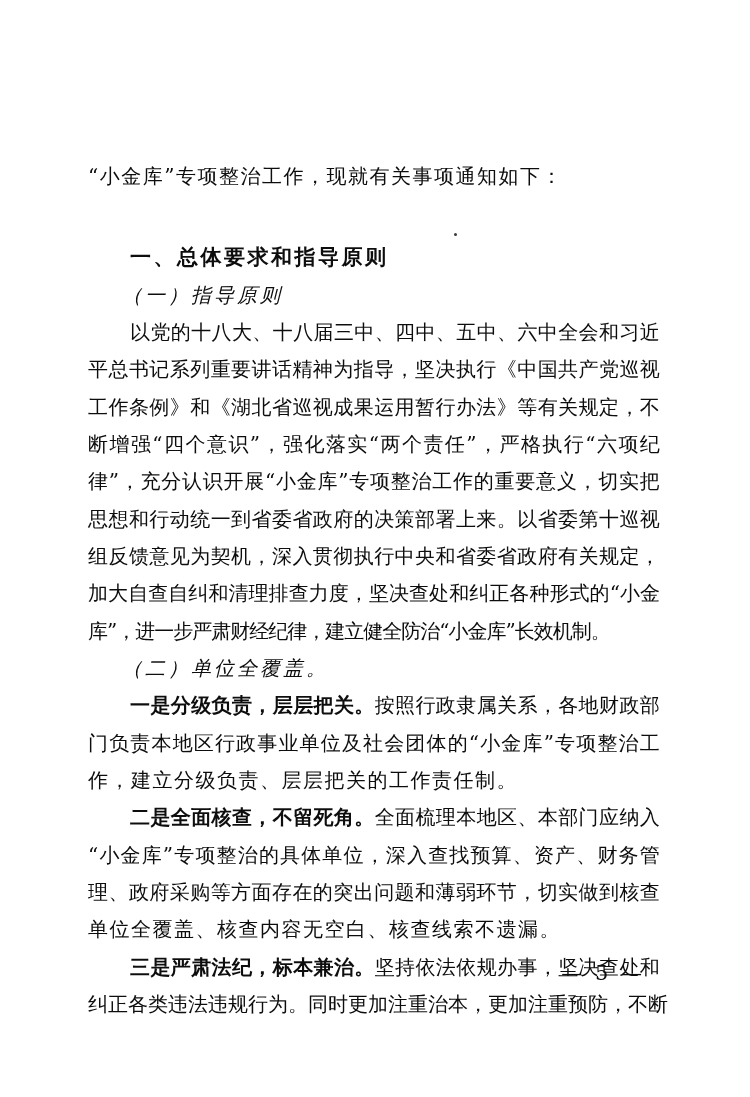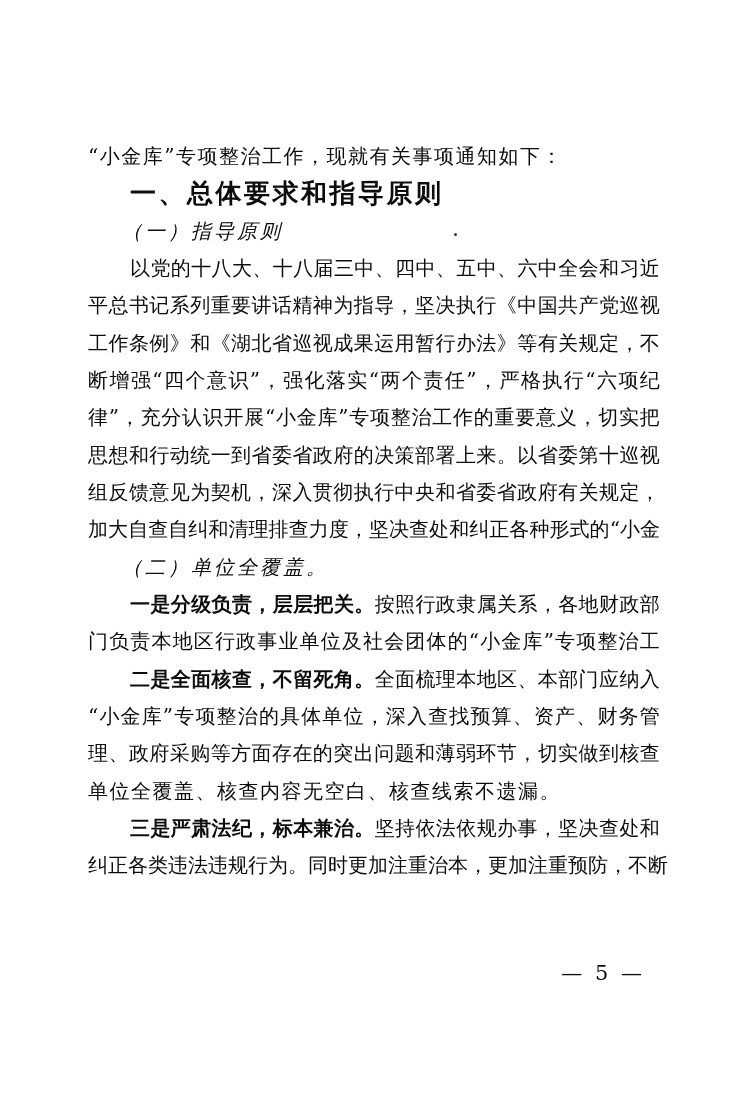--- a/index.html
+++ b/index.html
@@ -9,21 +9,21 @@
     width: 750px;
     height: 1097px;
     background: #ffffff;
     overflow: hidden;
     color: #0d0d0d;
     font-family: "DejaVu Serif", "Liberation Serif", serif;
   }
   .content {
     position: absolute;
     left: 88px;
-    top: 138px;
+    top: 158px;
     width: 572px;
   }
   .line {
     height: 37.33px;
     line-height: 37.33px;
     font-size: 20px;
     white-space: nowrap;
     letter-spacing: 1.5px;
   }
   
@@ -33,22 +33,23 @@
     align-items: center;
     letter-spacing: 0;
     white-space: normal;
   }
   .just .ch { display: inline-block; }
   .indent { padding-left: 42px; }
   .indent-kai { padding-left: 34px; }
   .heading {
     font-family: "DejaVu Sans", "Liberation Sans", sans-serif;
     font-weight: 700;
-    font-size: 26px;
+    font-size: 21px;
     letter-spacing: 2.5px;
+    margin-top: 44px;
   }
   .kai {
     font-style: italic;
     letter-spacing: 3px;
   }
   .lead { font-weight: 700; }
   .tight { letter-spacing: -1px; }
   .page-number {
     position: absolute;
     top: 961px;
@@ -313,20 +314,21 @@
         <span class="ch">正</span>
         <span class="ch">各</span>
         <span class="ch">种</span>
         <span class="ch">形</span>
         <span class="ch">式</span>
         <span class="ch">的</span>
         <span class="ch">“</span>
         <span class="ch">小</span>
         <span class="ch">金</span>
       </div>
+    <div class="line tight">库”，进一步严肃财经纪律，建立健全防治“小金库”长效机制。</div>
 
     <div class="line kai indent-kai">（二）单位全覆盖。</div>
 
     <div class="line just indent">
         <span class="ch lead">一</span>
         <span class="ch lead">是</span>
         <span class="ch lead">分</span>
         <span class="ch lead">级</span>
         <span class="ch lead">负</span>
         <span class="ch lead">责</span>
@@ -374,20 +376,21 @@
         <span class="ch">小</span>
         <span class="ch">金</span>
         <span class="ch">库</span>
         <span class="ch">”</span>
         <span class="ch">专</span>
         <span class="ch">项</span>
         <span class="ch">整</span>
         <span class="ch">治</span>
         <span class="ch">工</span>
       </div>
+    <div class="line">作，建立分级负责、层层把关的工作责任制。</div>
 
     <div class="line just indent">
         <span class="ch lead">二</span>
         <span class="ch lead">是</span>
         <span class="ch lead">全</span>
         <span class="ch lead">面</span>
         <span class="ch lead">核</span>
         <span class="ch lead">查</span>
         <span class="ch lead">，</span>
         <span class="ch lead">不</span>

